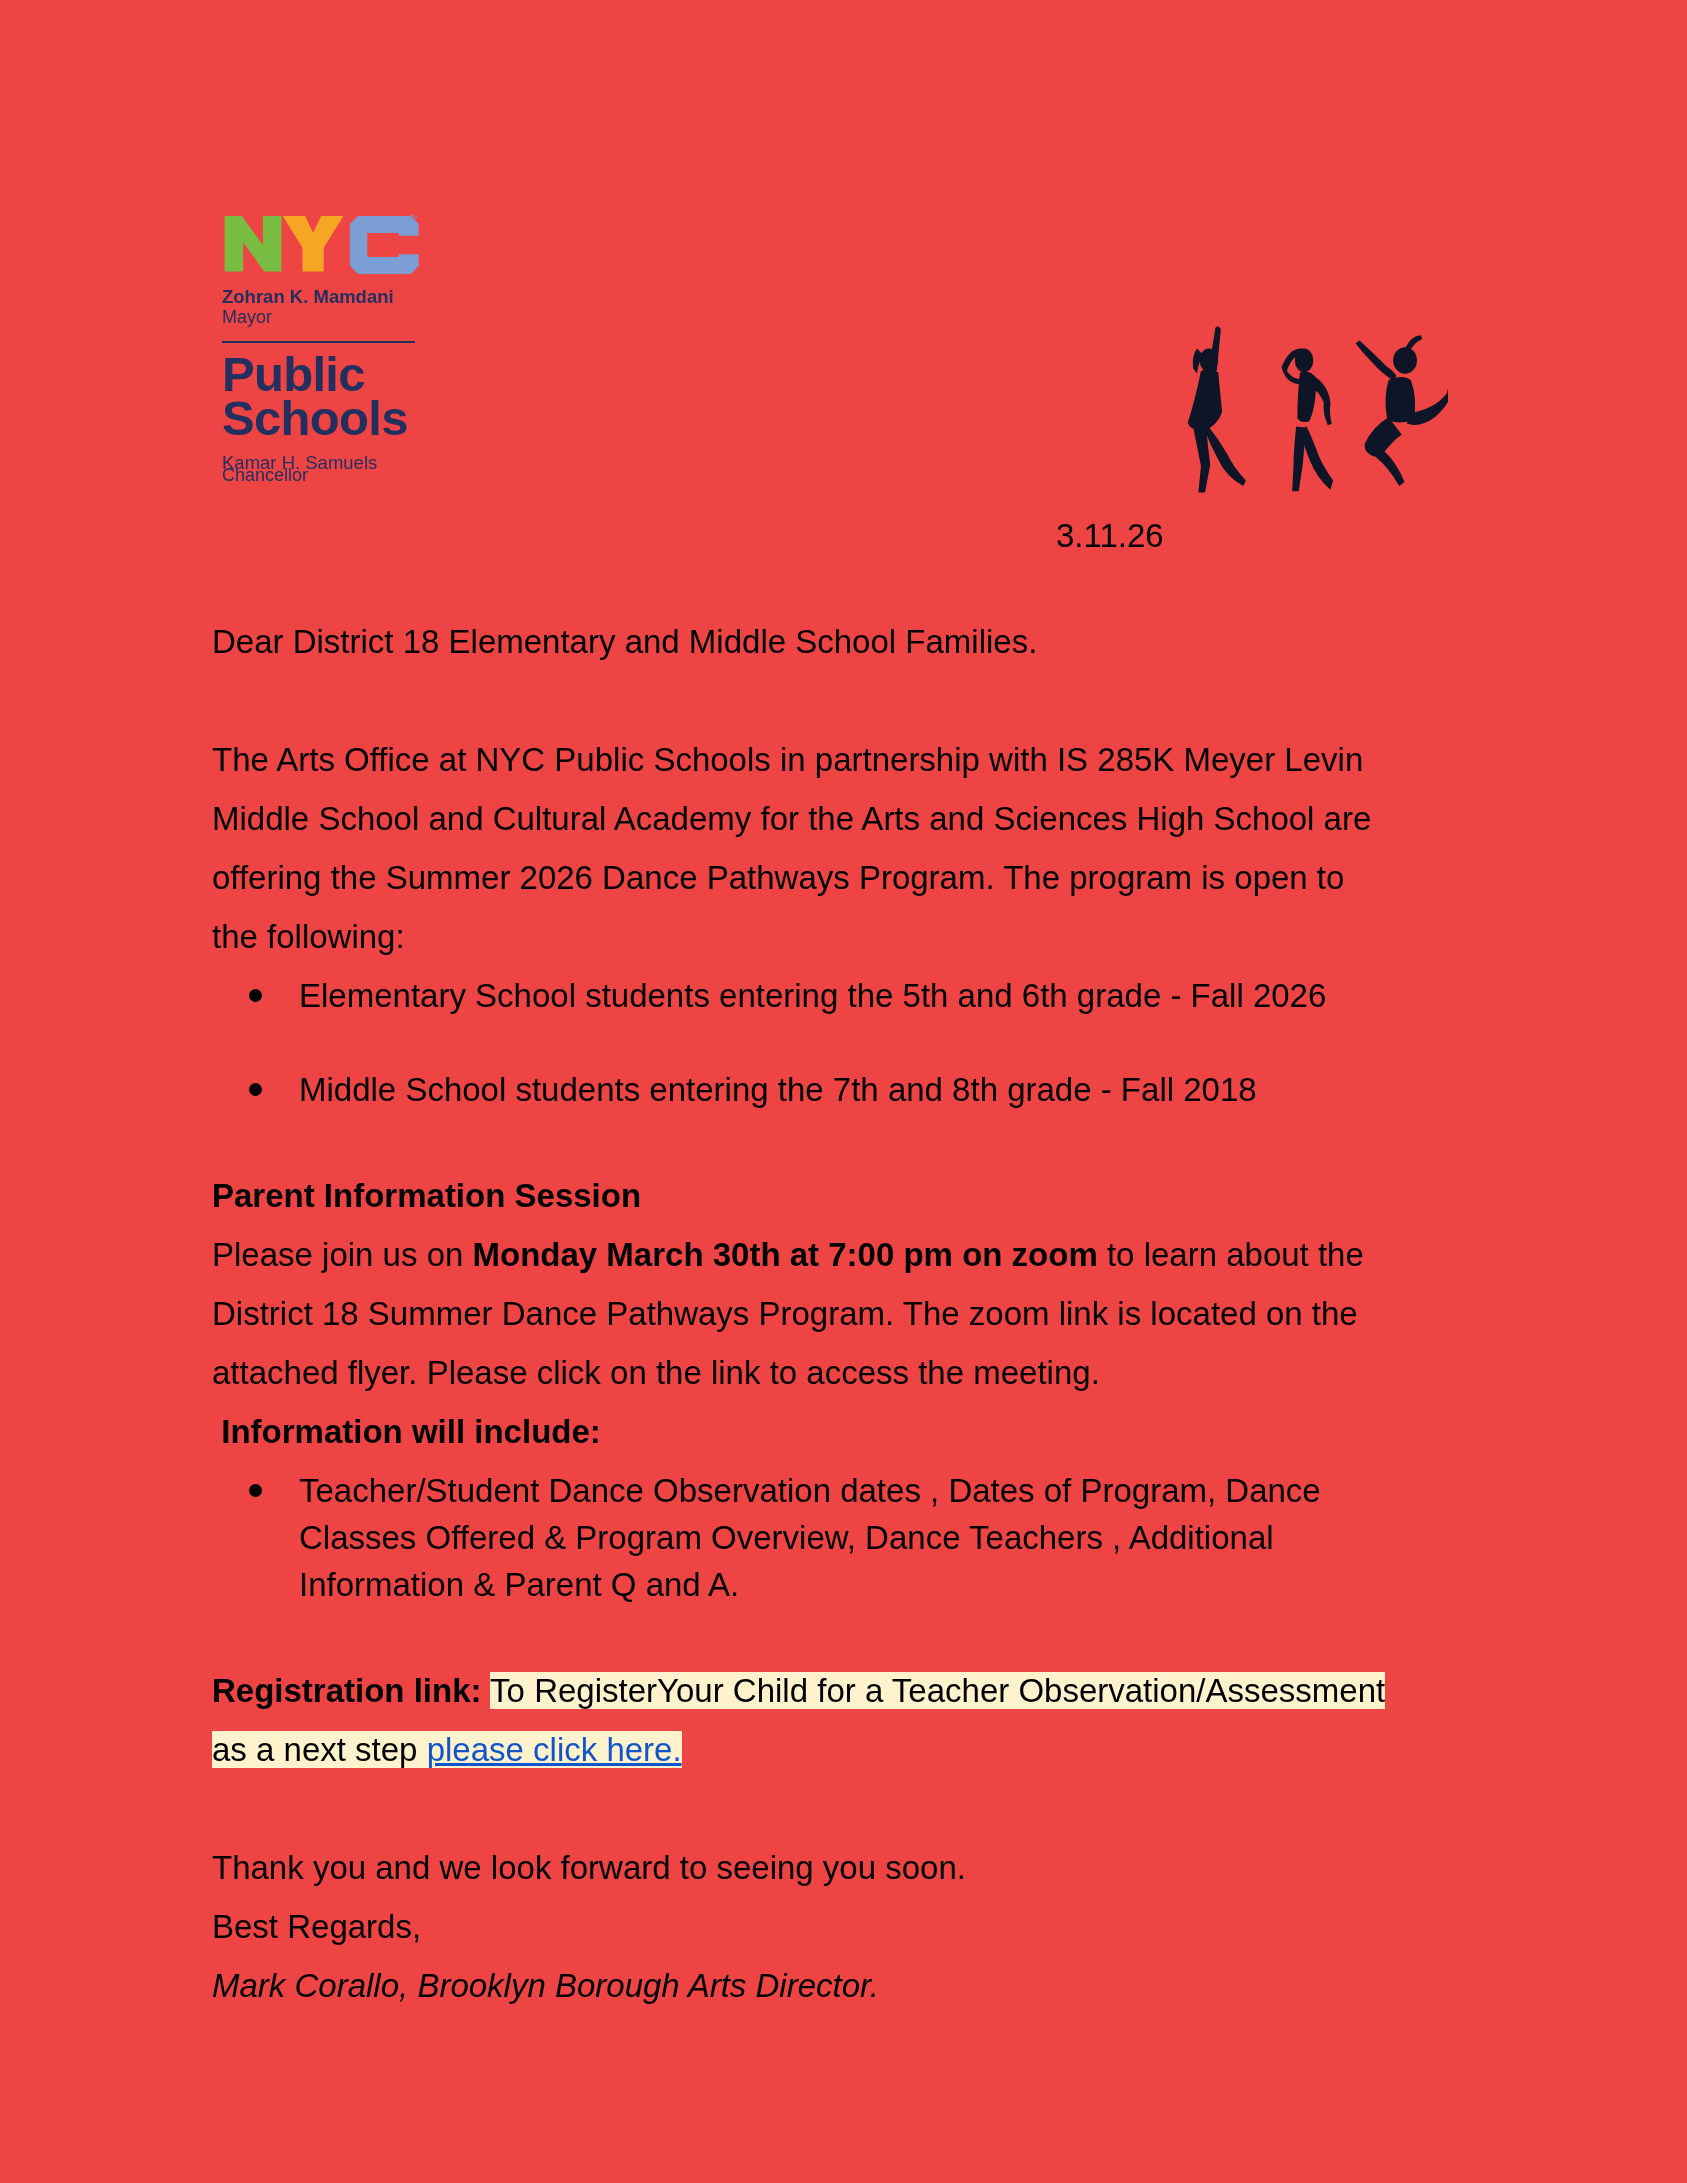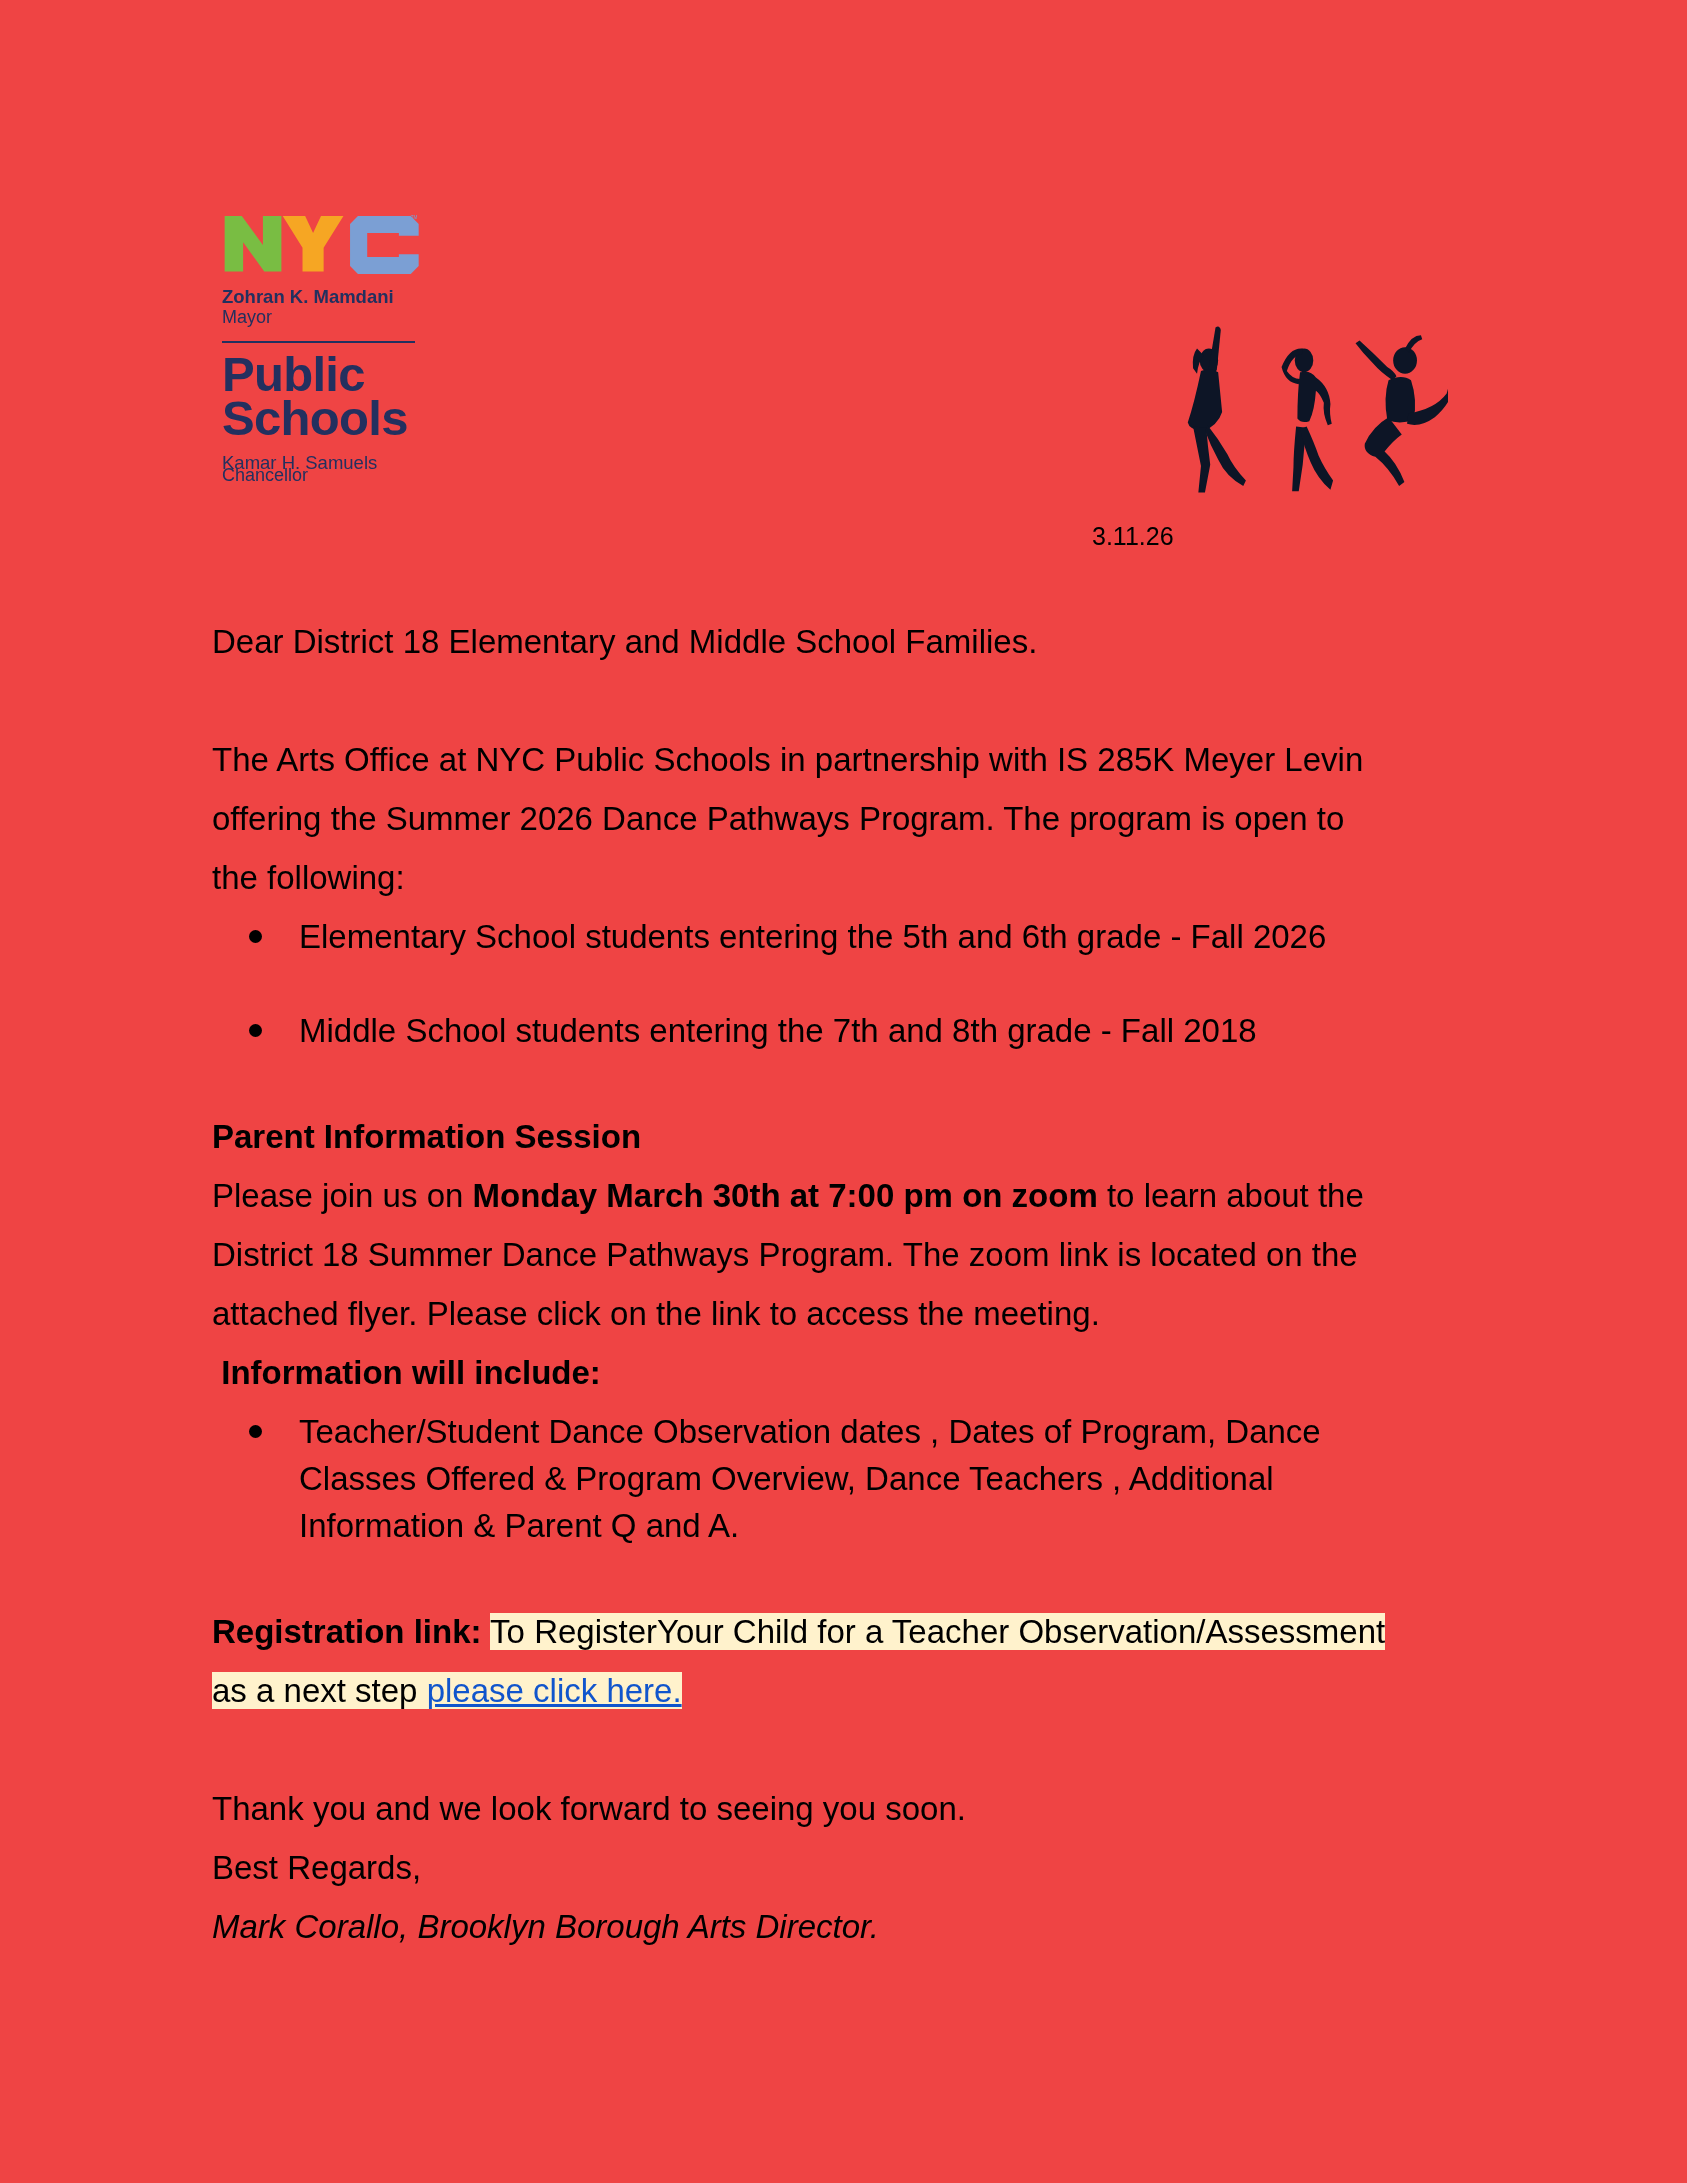--- a/index.html
+++ b/index.html
@@ -17,21 +17,21 @@
   .mayor-title { top: 95px; font-size: 18px; }
   .logo-rule { position: absolute; left: 0; top: 129px; width: 193px; height: 2px; background: #23305f; }
   .ps-title { top: 140px; font-size: 49px; font-weight: bold; line-height: 44px; letter-spacing: -0.7px; }
   .chancellor-name { top: 240px; font-size: 18.5px; font-weight: normal; }
   .chancellor-title { top: 253px; font-size: 18px; }
 
   
   .dancers { position: absolute; left: 1164px; top: 314px; width: 284px; height: 182px; }
 
   
-  .date { position: absolute; left: 1092px; top: 516px; font-size: 25px; line-height: 40px; }
+  .date { position: absolute; left: 1056px; top: 516px; font-size: 33px; line-height: 40px; }
 
   
   .body-text { position: absolute; left: 200px; top: 606px; width: 1297px; font-size: 33px; line-height: 47px; }
   .p { margin: 12px; }
   .gap { height: 47px; }
   .bold { font-weight: bold; }
   .italic { font-style: italic; }
   ul.bullets { margin: 0; padding: 0; list-style: none; }
   ul.bullets li { position: relative; padding-left: 99px; }
   ul.bullets li .dot { position: absolute; left: 49px; top: 17px; width: 13.2px; height: 13.2px; border-radius: 50%; background: #000; }
@@ -95,20 +95,21 @@
   </svg>
 
   <div class="date">3.11.26</div>
 
   <div class="body-text">
     <p class="p">Dear District 18 Elementary and Middle School Families.</p>
     <div class="gap"></div>
 
     <div>
       <p class="p">The Arts Office at NYC Public Schools in partnership with IS 285K Meyer Levin</p>
+      <p class="p">Middle School and Cultural Academy for the Arts and Sciences High School are</p>
       <p class="p">offering the Summer 2026 Dance Pathways Program.  The program is open to</p>
       <p class="p">the following:</p>
     </div>
 
     <ul class="bullets">
       <li>
         <span class="dot"></span>
         <span>Elementary School students entering the 5th and 6th grade - Fall 2026</span>
       </li>
       <li class="gap" style="padding:0" aria-hidden="true"></li>

